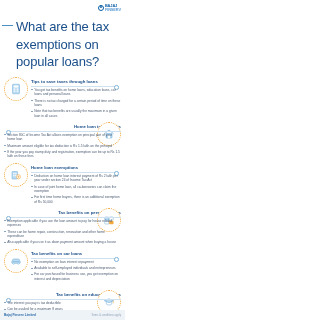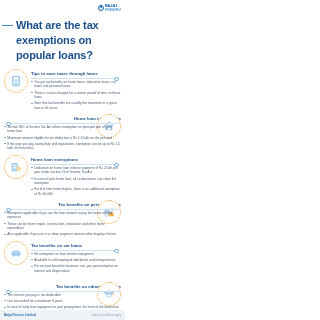--- a/index.html
+++ b/index.html
@@ -28,21 +28,21 @@
   .logo-text span:first-child { font-size:3.9px; font-weight:bold; color:#0b5fa5; letter-spacing:-0.1px; }
   .logo-text span:last-child  { font-size:3.9px; font-weight:bold; color:#5b9bd5; letter-spacing:-0.1px; }
 
   
   .title-wrap { position:relative; padding:0 8px 0 16px; }
   .title-rule {
     position:absolute; left:2px; top:7px;
     width:11px; height:1.2px; background:#4a90c4;
   }
   .title {
-    font-size:11px; font-weight:bold; color:#1b4f8a;
+    font-size:13px; font-weight:normal; color:#1b4f8a;
     line-height:1.35; letter-spacing:-0.15px;
   }
 
   
   .sections { margin-top:6px; }
   .section { position:relative; min-height:38px; margin-bottom:3px; }
 
   .icon-circle {
     position:absolute; top:0;
     width:24px; height:24px; border-radius:50%;

